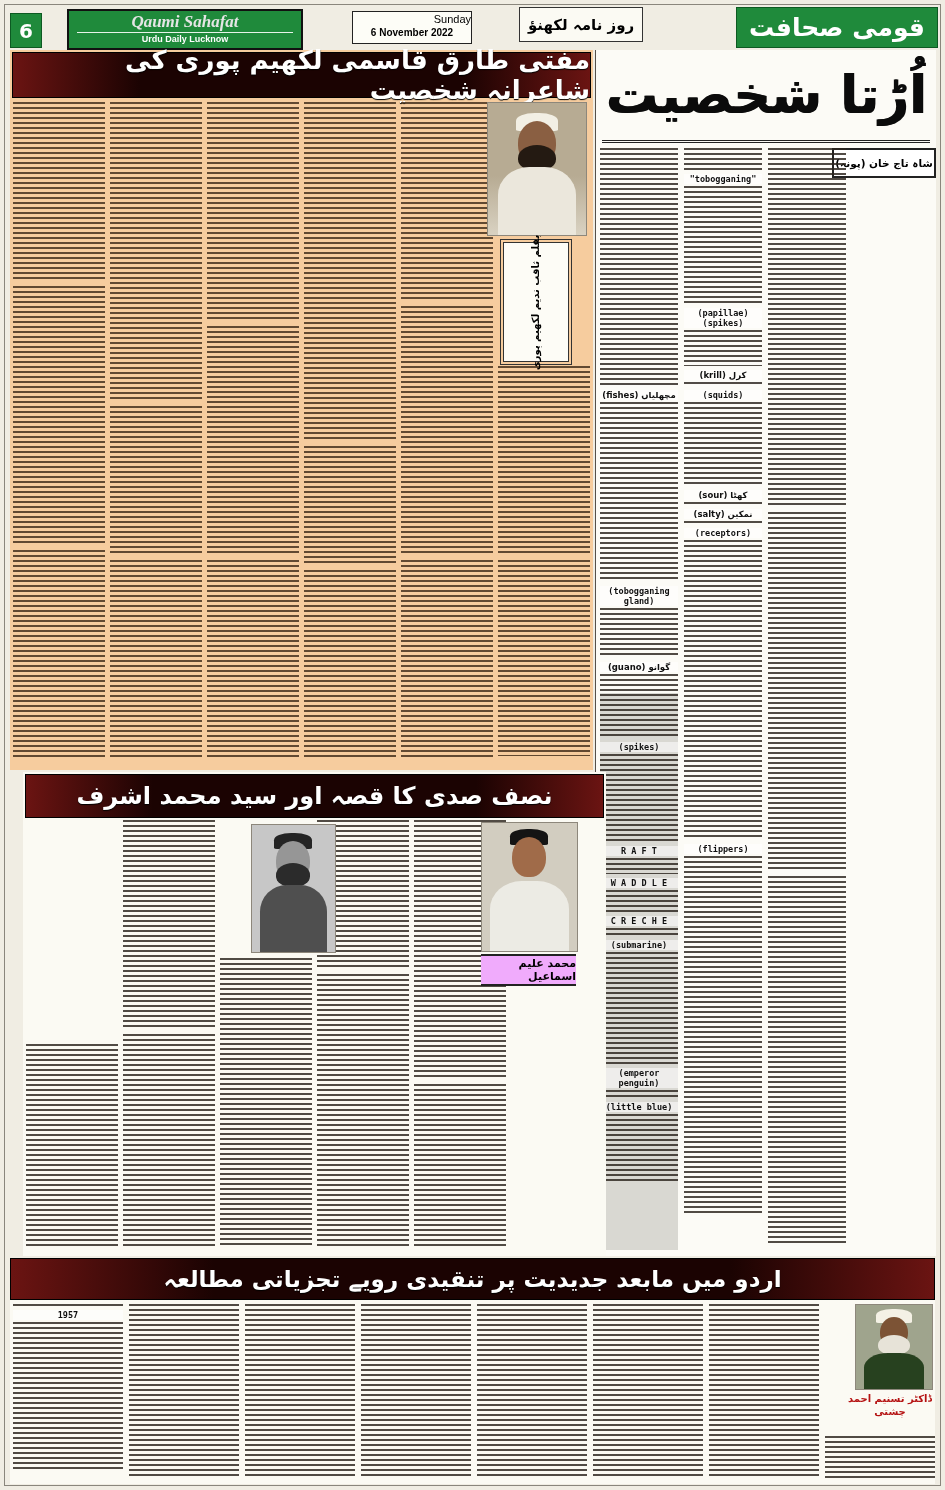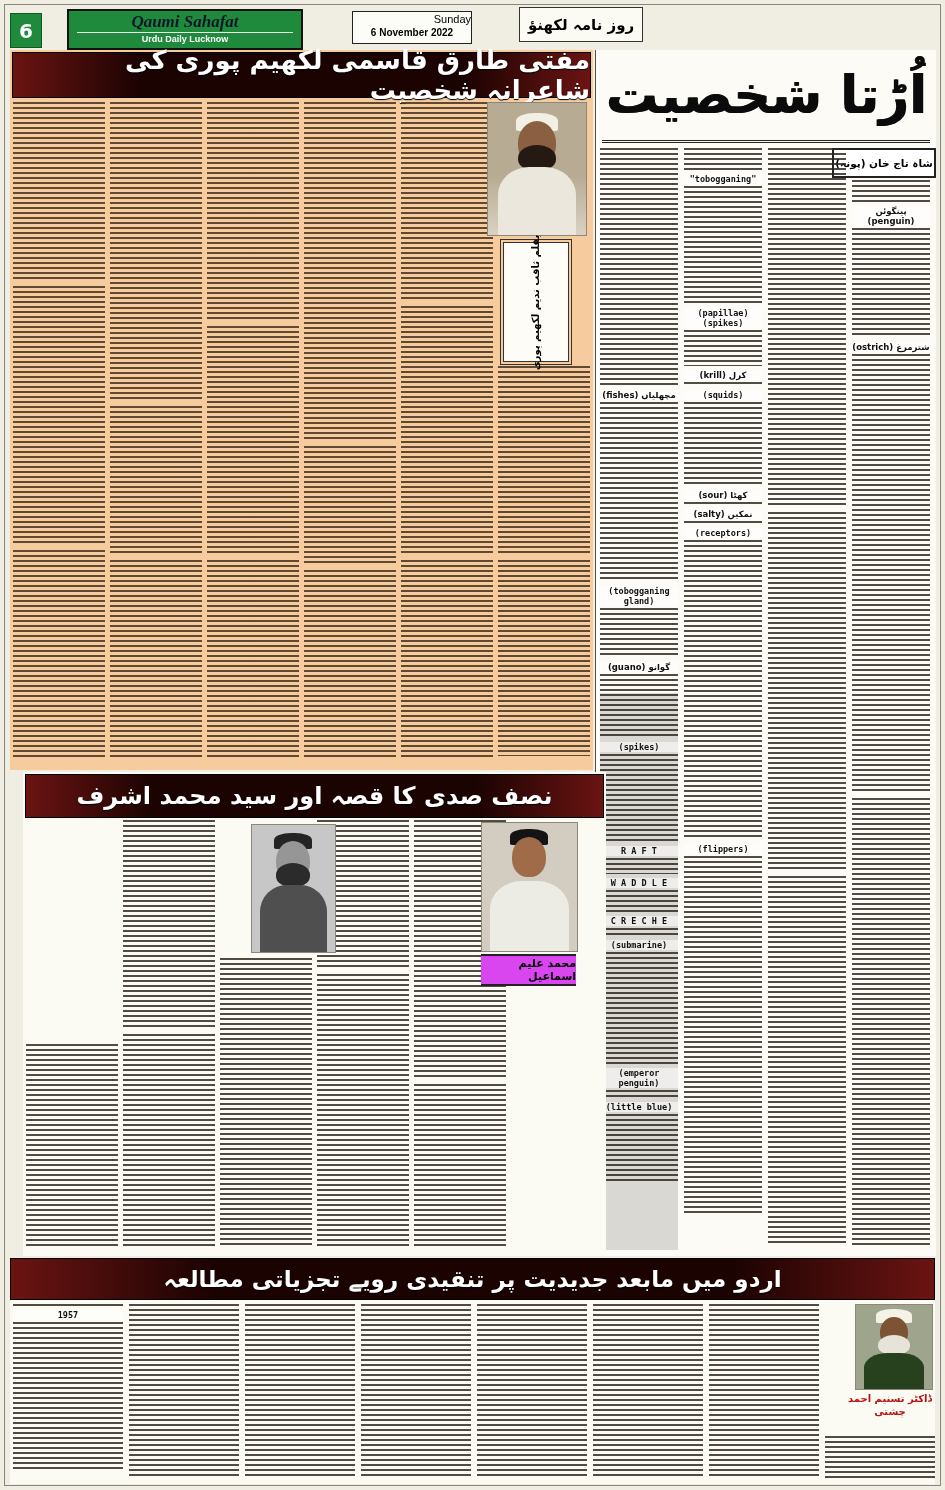--- a/index.html
+++ b/index.html
@@ -31,31 +31,32 @@
 </style>
 </head>
 <body>
 
 <div id="page">
   <div class="frame"></div>
 
   <div class="abs greenbox" style="left:10px;top:13px;width:30px;height:33px;display:flex;align-items:center;justify-content:center;font:bold 20px 'DejaVu Sans',sans-serif;">6</div>
 
   <div class="abs greenbox" style="left:67px;top:9px;width:232px;height:37px;border:2px solid #111;text-align:center;">
-    <div style="color:#0f172a;font:bold italic 17px 'Liberation Serif',serif;line-height:20px;border-bottom:1px solid #e7f3e9;margin:1px 8px 0 8px;">Qaumi Sahafat</div>
+    <div style="color:#e5e5e5;font:bold italic 17px 'Liberation Serif',serif;line-height:20px;border-bottom:1px solid #e7f3e9;margin:1px 8px 0 8px;">Qaumi Sahafat</div>
     <div style="color:#fff;font:bold 9px 'Liberation Sans',sans-serif;line-height:13px;">Urdu Daily Lucknow</div>
   </div>
 
   <div class="abs" style="left:352px;top:11px;width:118px;height:31px;background:#fdfdf7;border:1px solid #222;text-align:center;">
     <div style="font:11px 'Liberation Sans',sans-serif;line-height:14px;text-align:right;">Sunday</div>
     <div style="font:bold 10px 'Liberation Sans',sans-serif;line-height:13px;">6   November  2022</div>
   </div>
 
   <div class="abs" style="left:519px;top:7px;width:122px;height:33px;background:#fbfaf3;border:1px solid #333;display:flex;align-items:center;justify-content:center;font-weight:bold;font-size:15px;direction:rtl;">روز نامہ  لکھنؤ</div>
 
+  <div class="abs greenbox" style="left:736px;top:7px;width:200px;height:39px;display:flex;align-items:center;justify-content:center;font-weight:bold;font-size:25px;direction:rtl;">قومی صحافت</div>
 
   <div class="abs peach" style="left:10px;top:50px;width:583px;height:720px;background:#f6cc9e;">
     <div class="hbar" style="left:2px;right:2px;top:2px;height:44px;font-size:26px;">مفتی طارق قاسمی لکھیم پوری کی شاعرانہ شخصیت</div>
 
     <div class="col" style="left:3px;top:52px;width:92px;height:660px;">
         <div class="tf" style="height:180px"></div>
         <div class="tf" style="height:260px"></div>
         <div class="tf" style="height:210px"></div>
       </div>
     <div class="col" style="left:100px;top:52px;width:92px;height:660px;">
@@ -144,28 +145,20 @@
       <span class="term">(flippers)</span>
       <div class="tf" style="height:360px"></div>
     </div>
 
     <div class="col" style="left:172px;top:98px;width:78px;height:1102px;">
       <div class="tf" style="height:360px"></div>
         <div class="tf" style="height:360px"></div>
         <div class="tf" style="height:368px"></div>
     </div>
 
-    <div class="col" style="left:256px;top:130px;width:78px;height:1070px;">
-      <div class="tf" style="height:22px"></div>
-      <span class="term ur">پینگوئن (penguin)</span>
-      <div class="tf" style="height:110px"></div>
-      <span class="term ur">شترمرغ (ostrich)</span>
-      <div class="tf" style="height:440px"></div>
-      <div class="tf" style="height:450px"></div>
-    </div>
   </div>
 
   <div class="abs" style="left:10px;top:772px;width:583px;height:484px;background:#fbfaf3;margin-left:13px;">
     <div class="hbar" style="left:2px;right:2px;top:2px;height:42px;font-size:24px;">نصف صدی کا قصہ اور سید محمد اشرف</div>
 
     <div class="col" style="left:3px;top:272px;width:92px;height:204px;">
         <div class="tf" style="height:100%"></div>
       </div>
     <div class="col" style="left:100px;top:48px;width:92px;height:428px;">
         <div class="tf" style="height:210px"></div>
@@ -190,21 +183,21 @@
       <div class="r50" style="left:24px;top:38px;width:34px;height:24px;background:#2b2b2b;"></div>
       <div class="rbody" style="left:8px;top:60px;width:67px;height:67px;background:#4f4f4f;"></div>
     </div>
 
     <div class="ph" style="left:458px;top:50px;width:95px;height:128px;background:#d2cdc0;">
       <div class="rtop" style="left:28px;top:6px;width:38px;height:16px;background:#141414;"></div>
       <div class="r50" style="left:30px;top:14px;width:34px;height:40px;background:#a06b49;"></div>
       <div class="rbody" style="left:8px;top:58px;width:79px;height:70px;background:#ecebe4;"></div>
     </div>
 
-    <div class="abs" style="left:458px;top:182px;width:95px;height:28px;border-top:2px solid #222;border-bottom:2px solid #222;display:flex;align-items:center;justify-content:center;font:bold 11px 'DejaVu Sans',sans-serif;direction:rtl;background:#d946ef;">محمد علیم اسماعیل</div>
+    <div class="abs" style="left:458px;top:182px;width:95px;height:28px;border-top:2px solid #222;border-bottom:2px solid #222;display:flex;align-items:center;justify-content:center;font:bold 11px 'DejaVu Sans',sans-serif;direction:rtl;background:#f0abfc;">محمد علیم اسماعیل</div>
   </div>
 
   <div class="abs" style="left:10px;top:1258px;width:925px;height:226px;background:#fbfaf3;">
     <div class="hbar" style="left:0;right:0;top:0;height:40px;font-size:23px;">اردو میں مابعد جدیدیت پر تنقیدی رویے تجزیاتی مطالعہ</div>
 
     <div class="col" style="left:3px;top:46px;width:110px;height:174px;">
       <div class="tf" style="height:2px"></div>
       <span class="term">1957</span>
       <div class="tf" style="height:150px"></div>
     </div>

